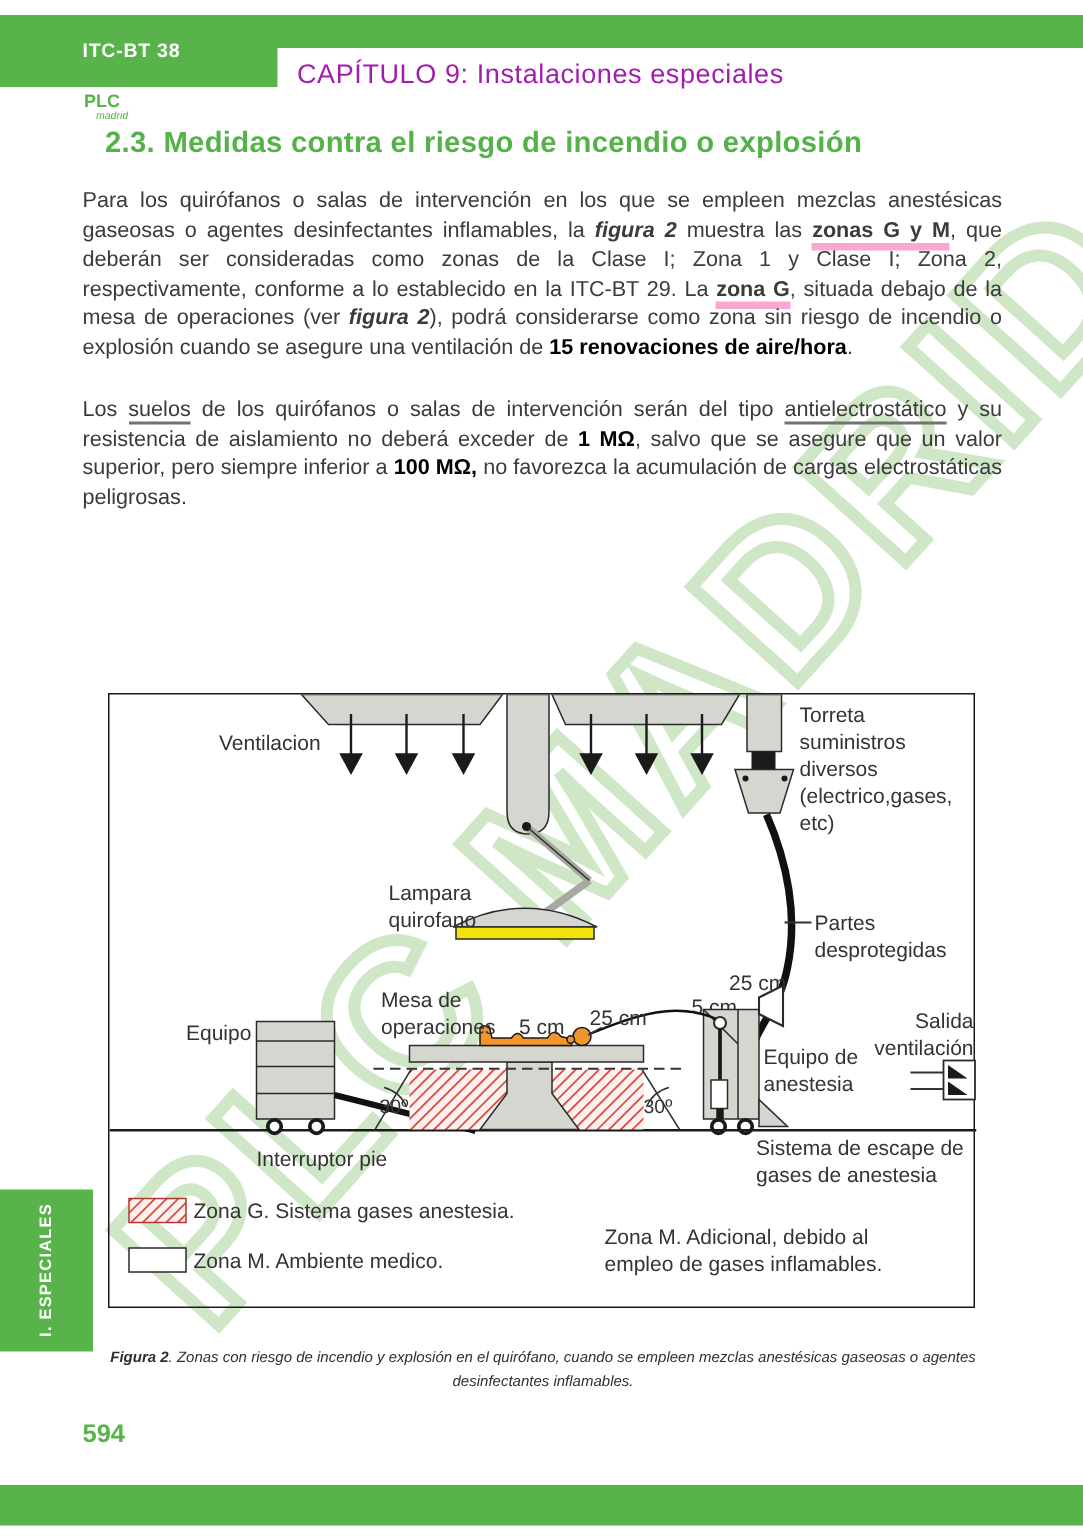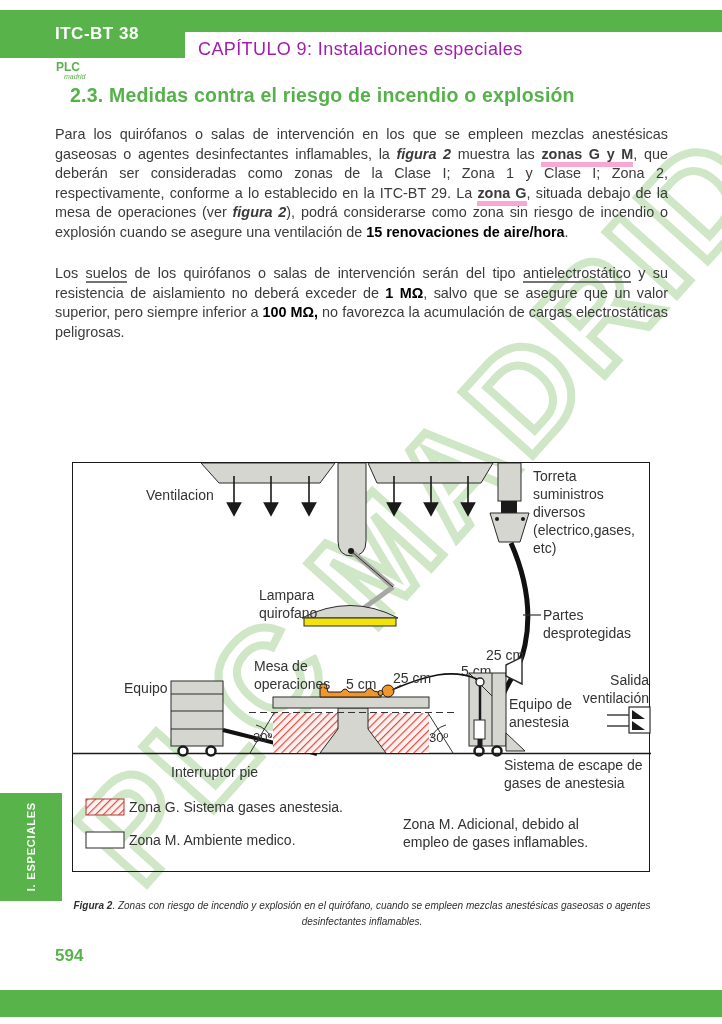--- a/index.html
+++ b/index.html
@@ -12,21 +12,21 @@
   .watermark {
     position:absolute; left:46px; top:806px; z-index:0;
     transform:rotate(-48deg); transform-origin:0 0;
     font-size:138px; font-weight:bold; letter-spacing:8px; white-space:nowrap;
     color:transparent; -webkit-text-stroke:8px #c7e3be; opacity:.85;
   }
   
   .topbar { position:absolute; left:0; top:10px; width:722px; height:48px; background:#58b44a; z-index:1; }
   .badge {
     position:absolute; left:55px; top:0; height:48px; line-height:48px;
-    color:#ffffff; font-weight:bold; font-size:17px; letter-spacing:.5px;
+    color:#ffffff; font-weight:bold; font-size:13px; letter-spacing:.5px;
   }
   .chapterbox {
     position:absolute; left:185px; top:22px; width:537px; height:34px;
     background:#ffffff; display:flex; align-items:center; padding-left:13px;
   }
   .chapterbox span { color:#a21caf; font-size:18px; letter-spacing:.4px; }
   
   .logo { position:absolute; left:56px; top:59px; z-index:1; }
   .logo text { fill:#58b44a; font-family:"Liberation Sans",sans-serif; }
   

